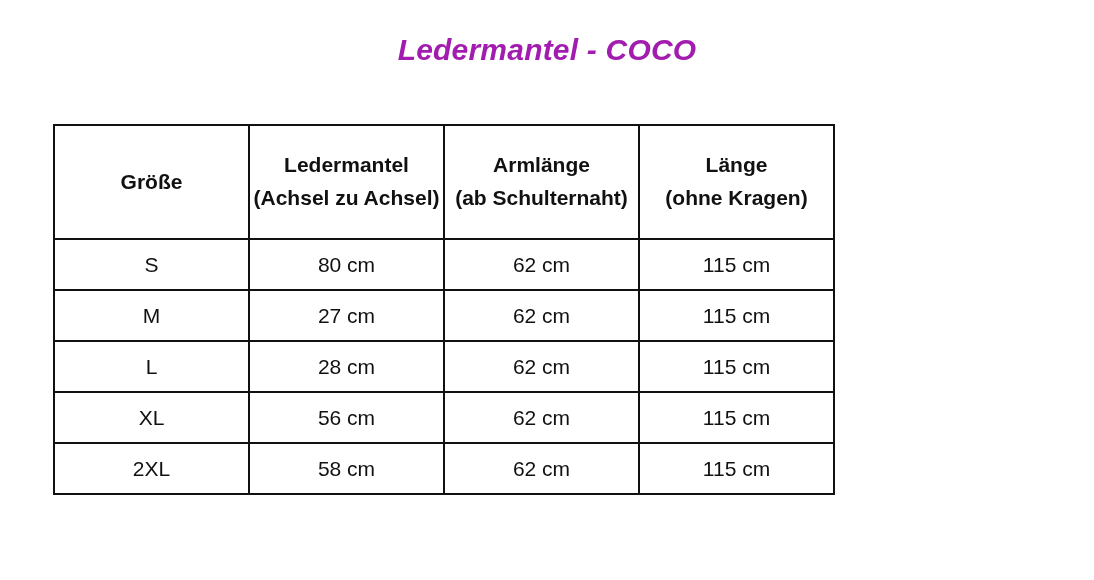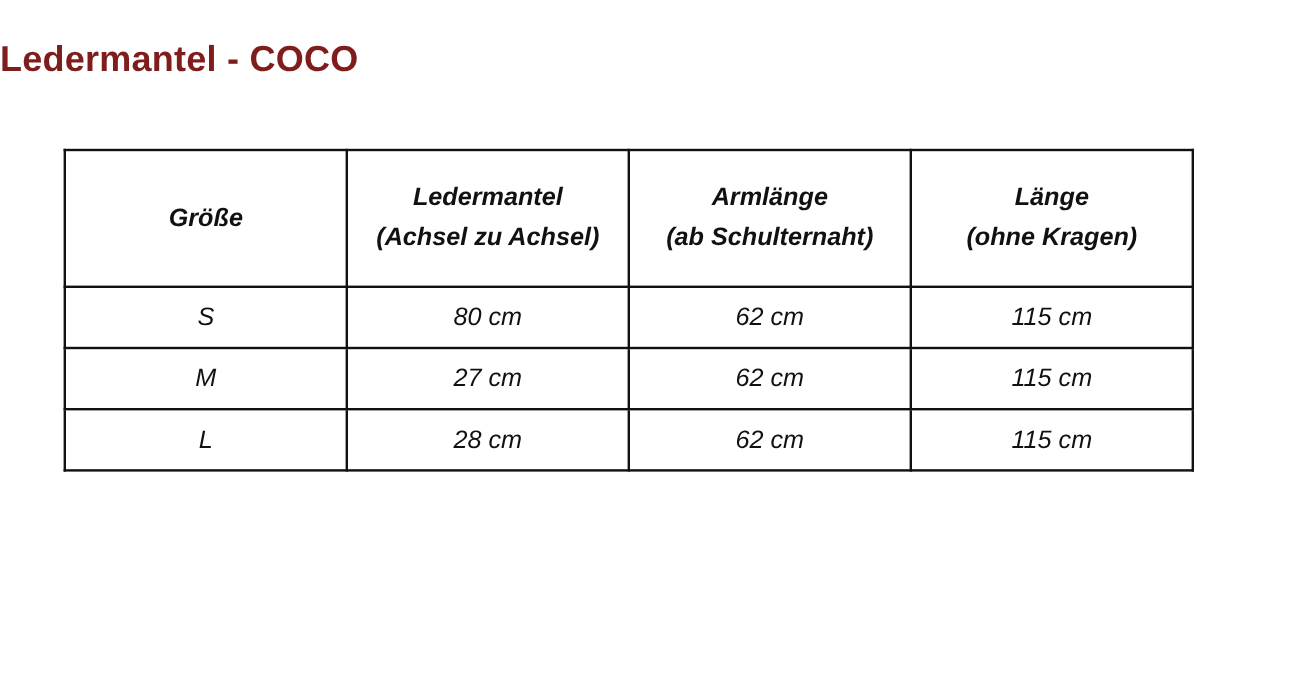--- a/index.html
+++ b/index.html
@@ -9,32 +9,33 @@
   }
   body {
     width: 1094px;
     height: 580px;
     font-family: "Liberation Sans", sans-serif;
     color: #111111;
     overflow: hidden;
   }
   .page-title {
     padding-top: 33px;
+    text-align: center;
     font-size: 30px;
     font-weight: bold;
     letter-spacing: 0.2px;
-    color: #7f1d1d;
+    color: #a21caf;
+    font-style: italic;
   }
   table.size-chart {
     border-collapse: collapse;
     table-layout: fixed;
     margin-left: 53px;
     margin-top: 57px;
-    width: 942px;
-    font-style: italic;
+    width: 782px;
   }
   table.size-chart th,
   table.size-chart td {
     border: 2px solid #111111;
     text-align: center;
     vertical-align: middle;
     padding: 0;
     background: #ffffff;
   }
   table.size-chart th {
@@ -94,14 +95,26 @@
       <td>27 cm</td>
       <td>62 cm</td>
       <td>115 cm</td>
     </tr>
     <tr>
       <td>L</td>
       <td>28 cm</td>
       <td>62 cm</td>
       <td>115 cm</td>
     </tr>
+    <tr>
+      <td>XL</td>
+      <td>56 cm</td>
+      <td>62 cm</td>
+      <td>115 cm</td>
+    </tr>
+    <tr>
+      <td>2XL</td>
+      <td>58 cm</td>
+      <td>62 cm</td>
+      <td>115 cm</td>
+    </tr>
   </tbody>
 </table>
 
 </body></html>

